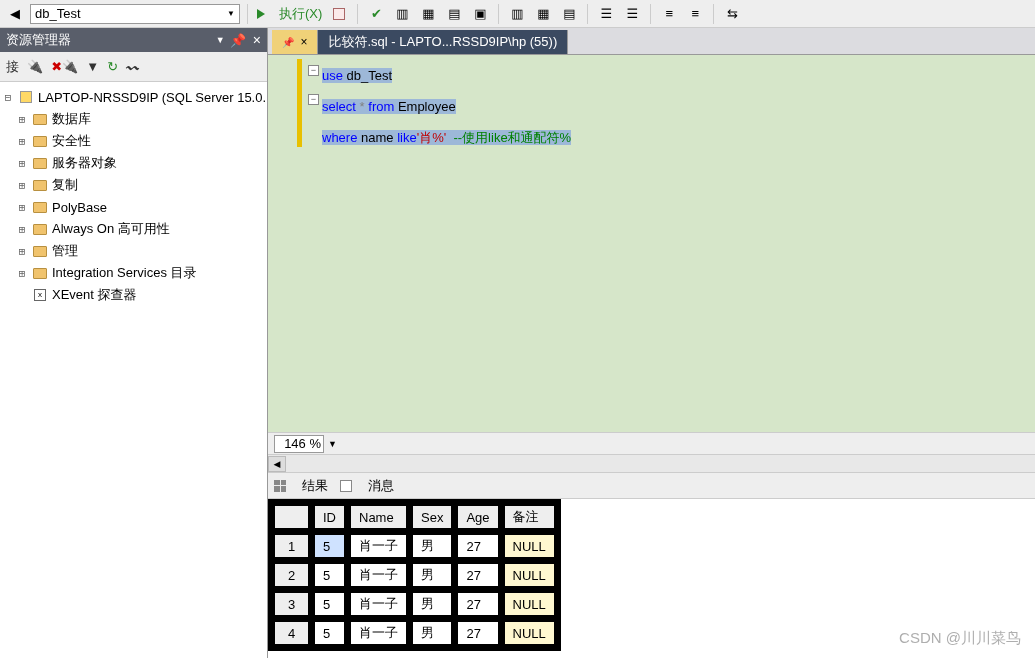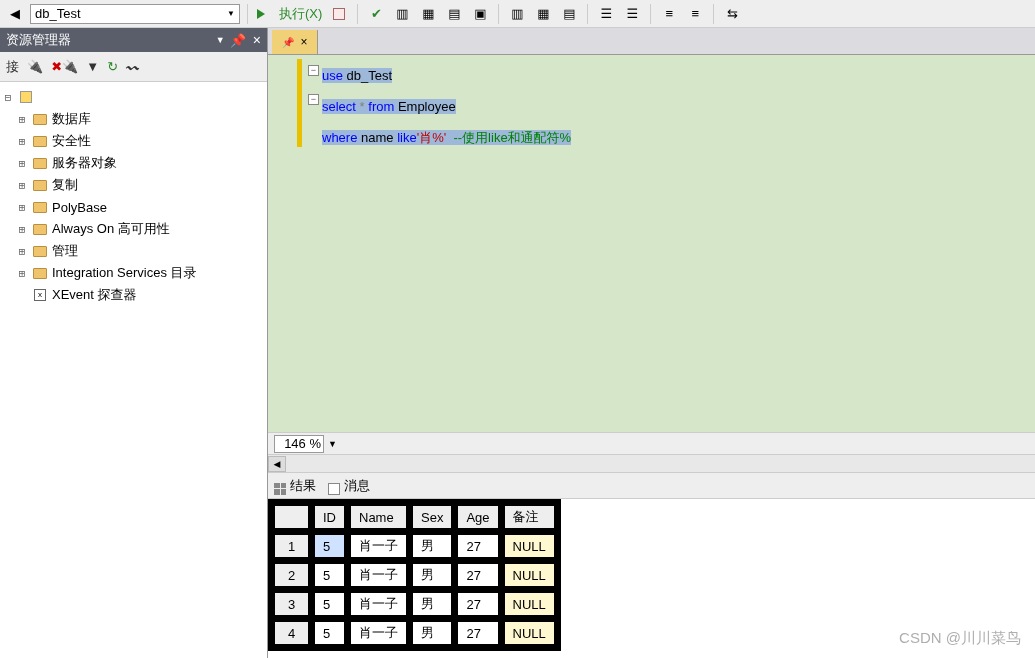--- a/index.html
+++ b/index.html
@@ -39,21 +39,21 @@
 .fold{position:absolute;left:40px;width:11px;height:11px;border:1px solid #888;background:#fff;font-size:9px;line-height:9px;text-align:center;color:#555;cursor:pointer}
 .code{position:absolute;left:54px;top:4px;font-family:Consolas,monospace;font-size:19px;line-height:29px;white-space:pre}
 .sel{background:#9db8d8}
 .kw{color:#0000ff}
 .op{color:#808080}
 .str{color:#c00000}
 .cmt{color:#008000}
 .zoom{height:22px;background:#eee;border-top:1px solid #ccc;display:flex;align-items:center;padding:0 6px;gap:4px;font-size:12px}
 .zoom input{width:50px;height:18px;border:1px solid #999;text-align:right;padding-right:2px}
 .rtabs{height:26px;background:#eee;border-top:1px solid #ccc;display:flex;align-items:center;padding:0 6px;gap:12px;font-size:12px}
-.rtab{display:flex;align-items:flex-end;gap:4px;cursor:pointer}
+.rtab{display:flex;align-items:center;gap:16px;cursor:pointer}
 .grid-ico{width:12px;height:12px;display:grid;grid-template-columns:1fr 1fr;grid-template-rows:1fr 1fr;gap:1px}
 .grid-ico div{background:#888}
 .msg-ico{width:12px;height:12px;border:1px solid #888;background:#fff}
 .results{height:160px;background:#fff;border-top:1px solid #ccc;overflow:auto}
 table{border-collapse:collapse;font-family:Consolas,monospace;font-size:13px}
 th,td{border:7px solid #000000;padding:2px 8px;text-align:left;height:22px}
 th{background:#eee;font-weight:normal}
 .rownum{background:#eee;text-align:center;width:40px}
 .corner{background:#eee;width:40px}
 .sel-cell{background:#cfe2ff;border:1px solid #3874c9}
@@ -142,20 +142,21 @@
       <span>▼</span>
       <span style="color:#2a8a2a">↻</span>
       <span>〰</span>
     </div>
     <div class="tree">
       <div class="node" style="padding-left:2px">
         <span class="exp">⊟</span>
         <span class="fico">
             <span class="srv"></span>
           </span>
+        <span>LAPTOP-NRSSD9IP (SQL Server 15.0.</span>
       </div>
       <div id="tree-children">
           <div class="node" style="padding-left: 16px;">
             <span class="exp">⊞</span>
             <span class="fico">
               <span class="folder"></span>
             </span>
             <span>数据库</span>
           </div>
           <div class="node" style="padding-left: 16px;">
@@ -216,20 +217,23 @@
           </div>
         </div>
     </div>
   </div>
 
   <div class="content">
     <div class="tabs">
       <div class="tab active">
         <span class="pin">📌</span>
         <span class="close">×</span>
+      </div>
+      <div class="tab inactive">
+        <span>比较符.sql - LAPTO...RSSD9IP\hp (55))</span>
       </div>
     </div>
 
     <div class="editor">
       <div class="gutter">
         <div class="chg"></div>
         <div class="fold" style="top:10px">−</div>
         <div class="fold" style="top:39px">−</div>
       </div>
       <div class="code"><span class="sel"><span class="kw">use</span><span> db_Test</span></span>

